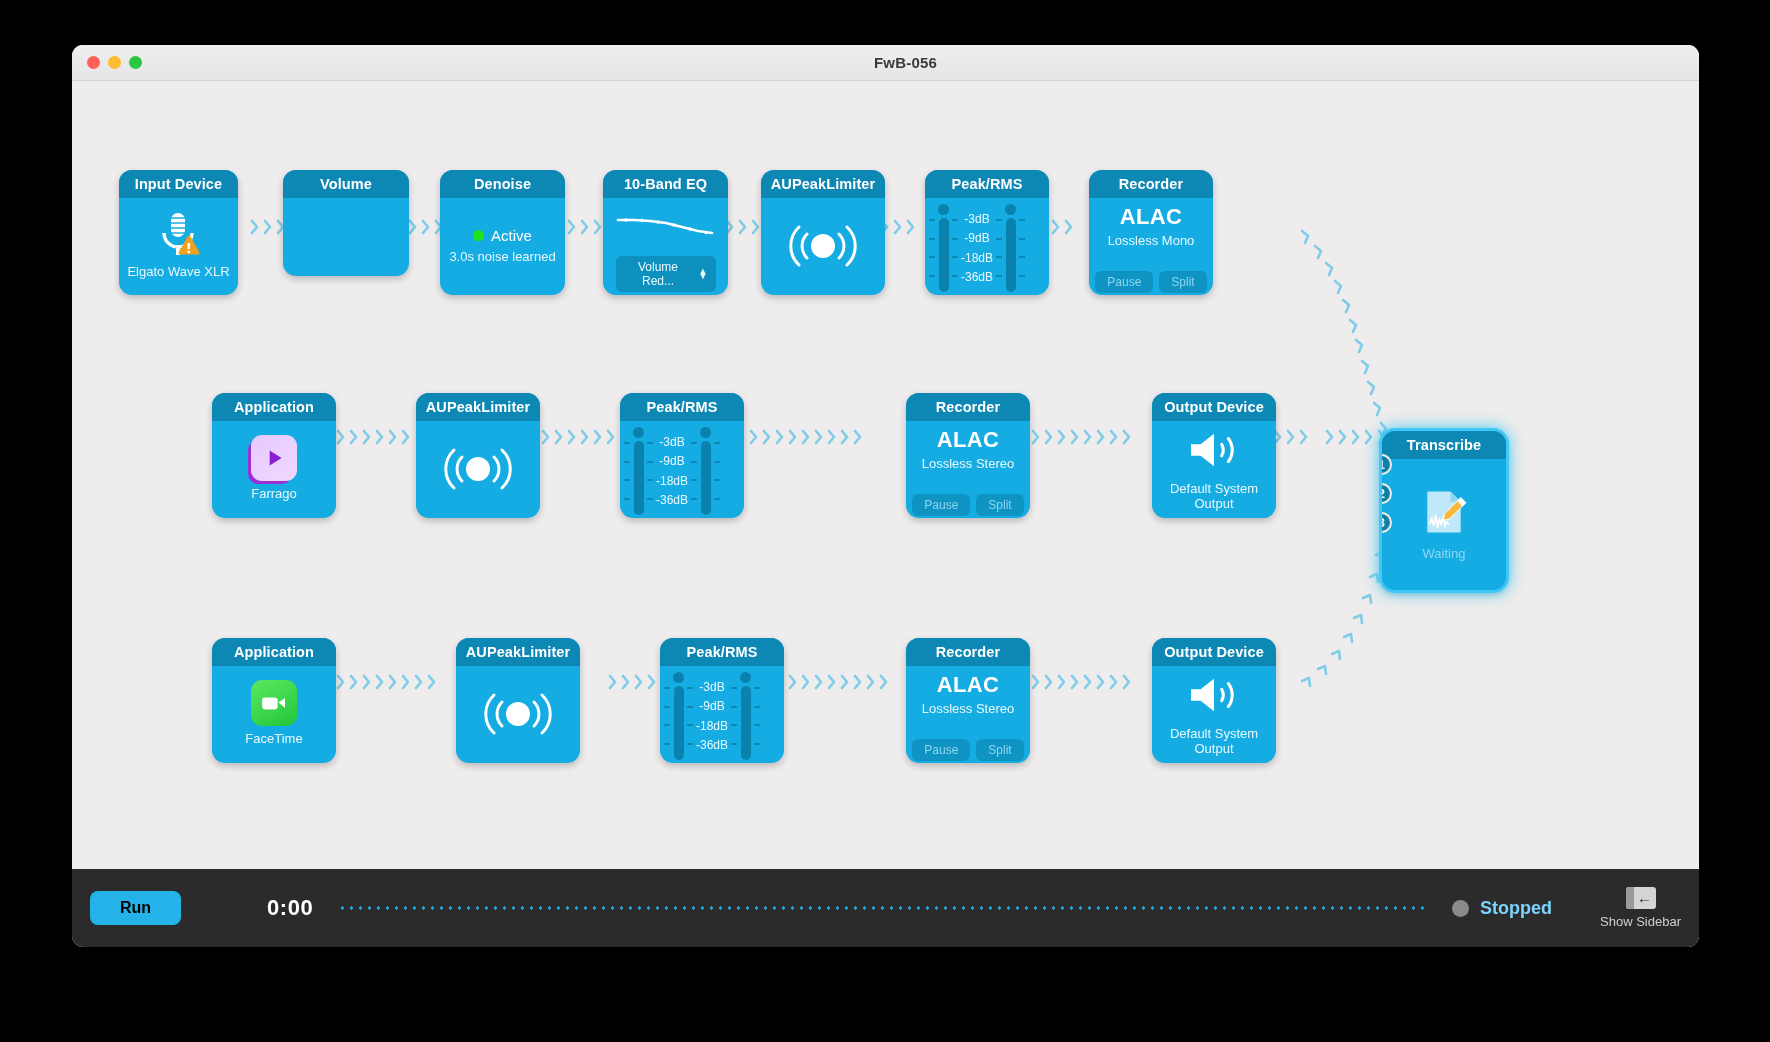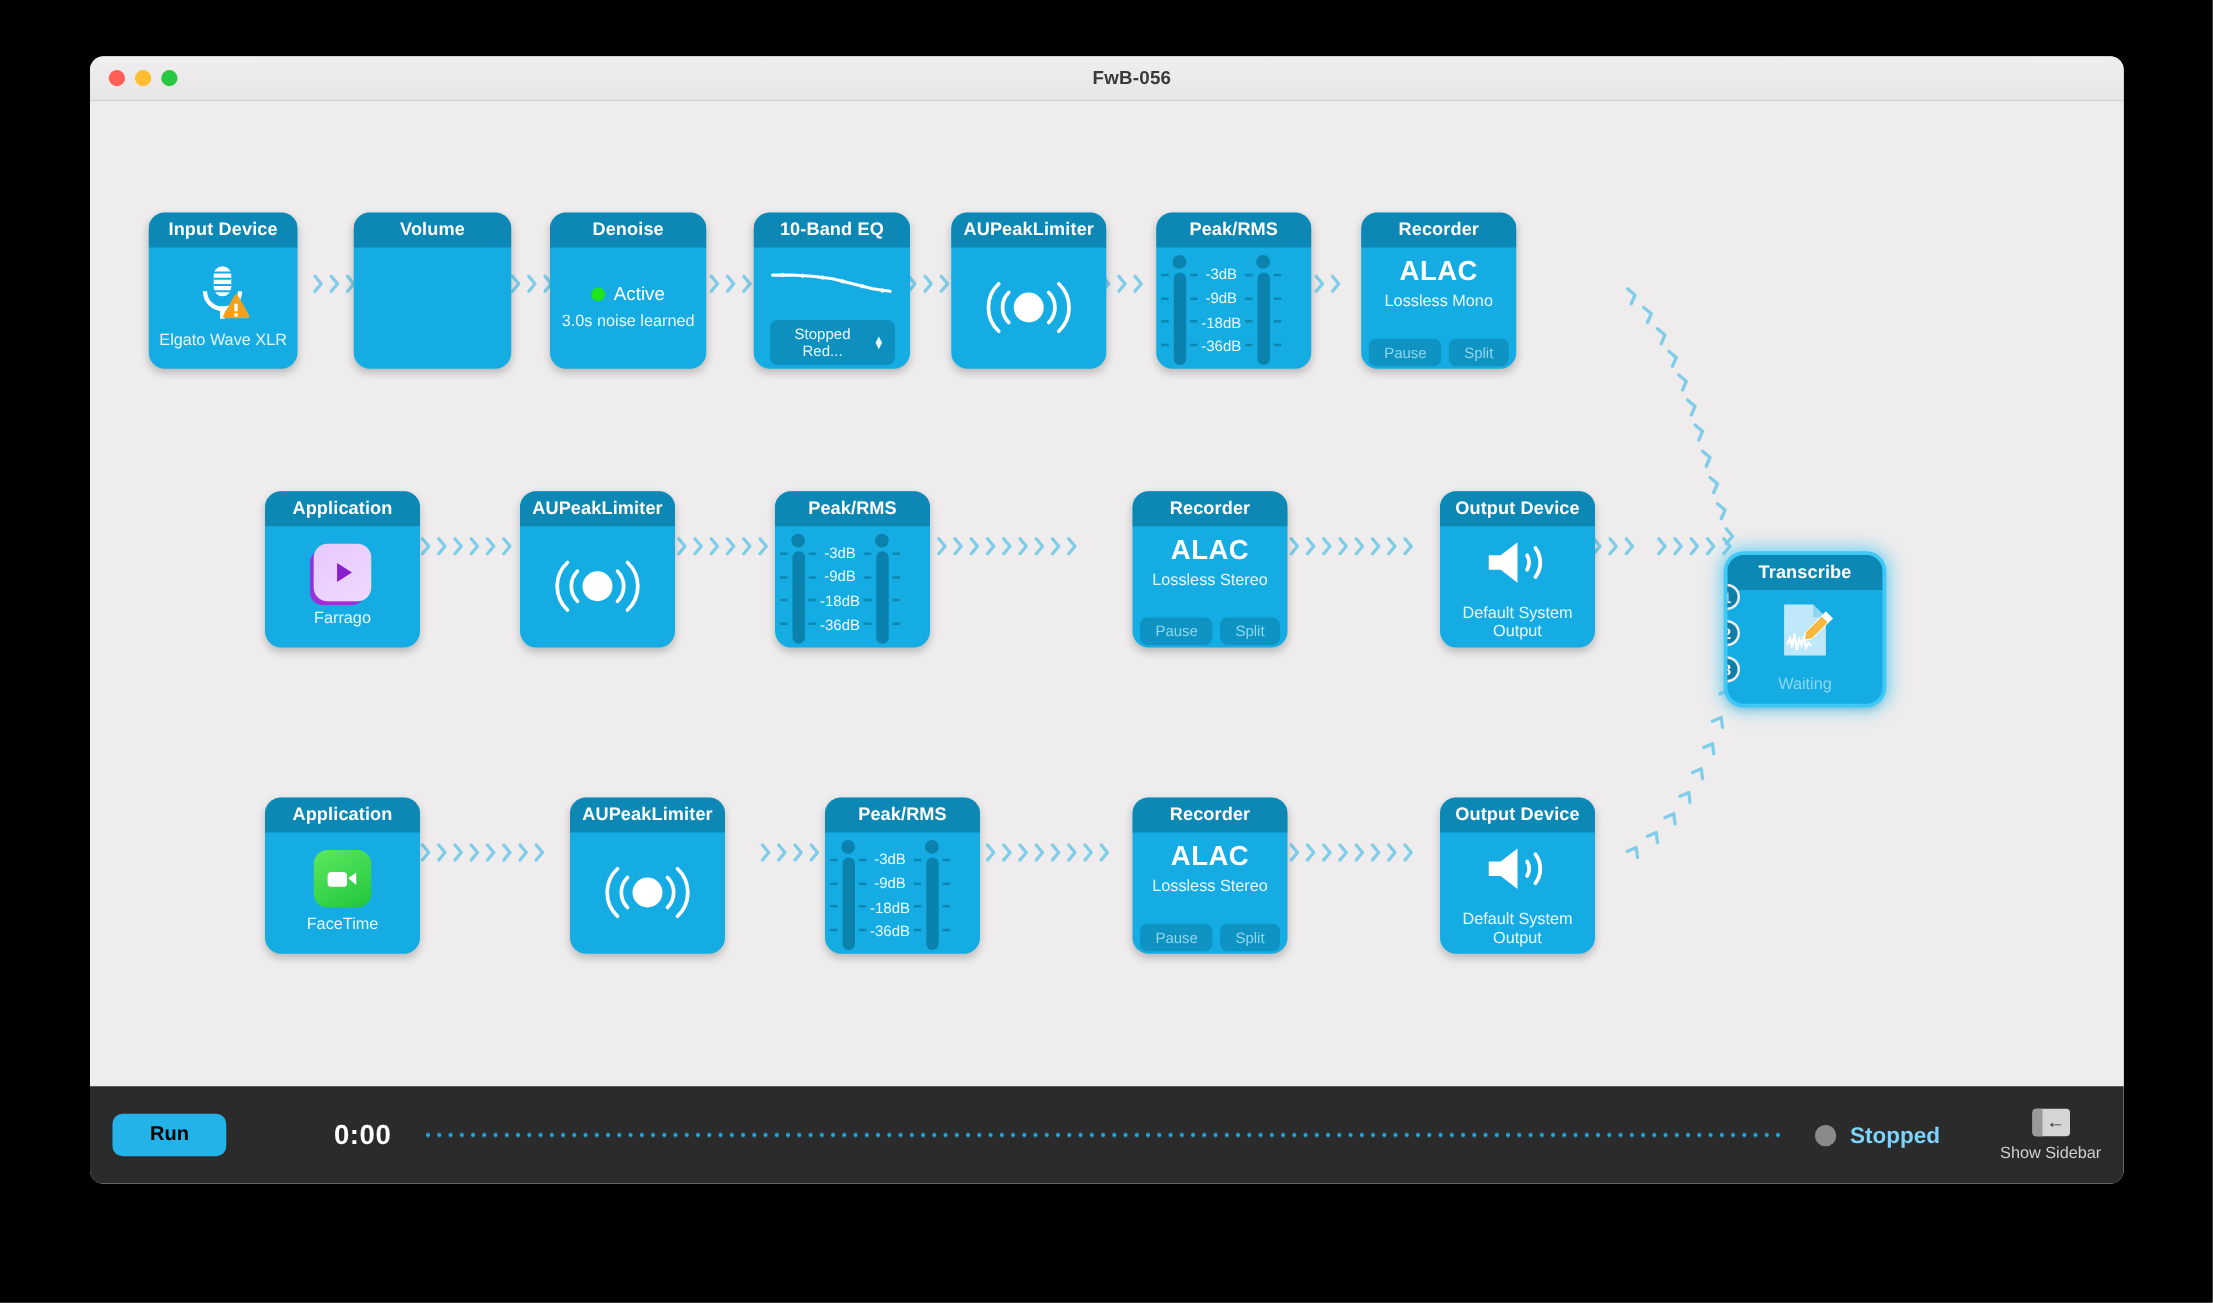--- a/index.html
+++ b/index.html
@@ -226,21 +226,21 @@
             <rect x="25" y="34" width="4" height="10" fill="#fff"></rect>
             <path d="M38 26 l9 16 h-18 z" fill="#f2a11c" stroke="#f2a11c" stroke-width="3" stroke-linejoin="round"></path>
             <rect x="36.5" y="32" width="2.6" height="6" fill="#fff"></rect>
             <rect x="36.5" y="39.6" width="2.6" height="2.6" fill="#fff"></rect>
           </svg>
         </div>
         <div class="node-label">Elgato Wave XLR</div>
       </div>
     </div>
 
-    <div class="node" style="left:211px; top:89px; width:126px; height:125px;">
+    <div class="node" style="left:211px; top:89px; width:126px; height:106px;">
       <div class="node-head">Volume</div>
     </div>
 
     <div class="node" style="left:368px; top:89px; width:125px; height:125px;">
       <div class="node-head">Denoise</div>
       <div class="node-body">
         <div class="dn-row">
           <span class="dn-dot"></span>
           <span>Active</span>
         </div>
@@ -258,21 +258,21 @@
                 <circle cx="12" cy="10" r="1.7"></circle>
                 <circle cx="28" cy="10.5" r="1.7"></circle>
                 <circle cx="44" cy="12" r="1.7"></circle>
                 <circle cx="60" cy="15" r="1.7"></circle>
                 <circle cx="76" cy="19" r="1.7"></circle>
                 <circle cx="92" cy="22.5" r="1.7"></circle>
               </g>
           </svg>
         </div>
         <div class="eq-select">
-          <span>Stopped Red...</span>
+          <span>Volume Red...</span>
           <span class="chev">
               <span>▲</span>
               <span>▼</span>
             </span>
         </div>
       </div>
     </div>
 
     <div class="node" style="left:689px; top:89px; width:124px; height:125px;">
       <div class="node-head">AUPeakLimiter</div>
@@ -441,21 +441,21 @@
             <g fill="none" stroke="#fff" stroke-width="3.2" stroke-linecap="round">
               <path d="M40 18 a12 12 0 0 1 0 12"></path>
               <path d="M47 12 a20 20 0 0 1 0 24"></path>
             </g>
           </svg>
         </div>
         <div class="node-label">Default System Output</div>
       </div>
     </div>
 
-    <div class="node selected" style="left:1310px; top:363px; width:124px; height:119px;">
+    <div class="node selected" style="left:1310px; top:350px; width:124px; height:159px;">
       <div class="node-head">Transcribe</div>
       <div class="node-body" style="gap:4px;">
         <div>
           <svg viewBox="0 0 56 56" width="52" height="52">
             <path d="M10 6 h25 l11 11 v33 h-36 z" fill="#bfe9fa"></path>
             <path d="M35 6 v11 h11 z" fill="#8ed6f2"></path>
             <g stroke="#fff" stroke-width="1.9" fill="none" stroke-linecap="round">
               <path d="M13 40 l2 -5 l2 8 l2 -12 l2 14 l2 -9 l2 5 l2 -7 l2 9 l2 -4 l2 2"></path>
             </g>
             <g>

